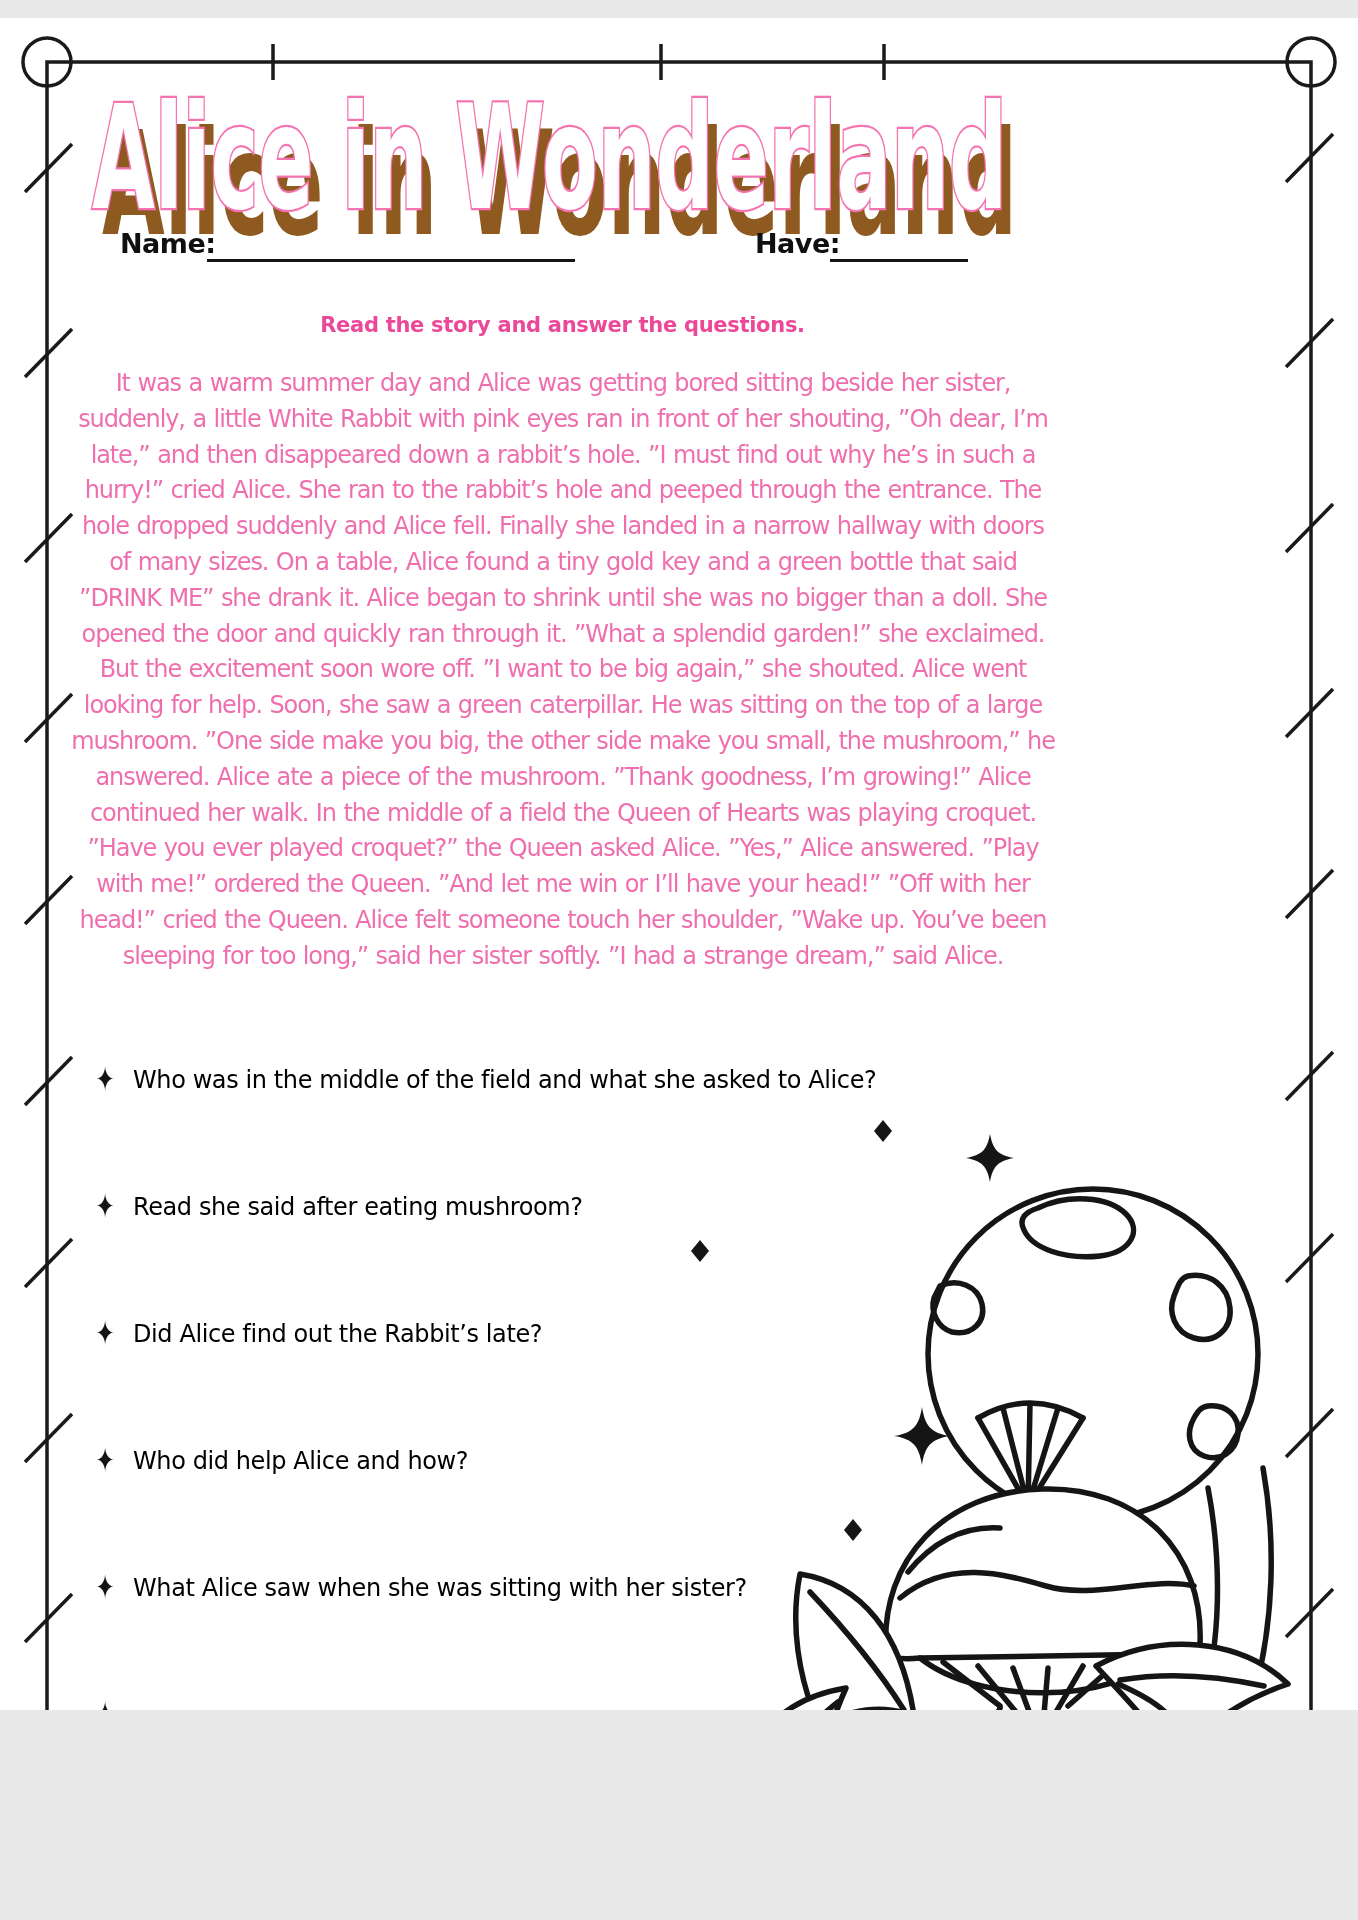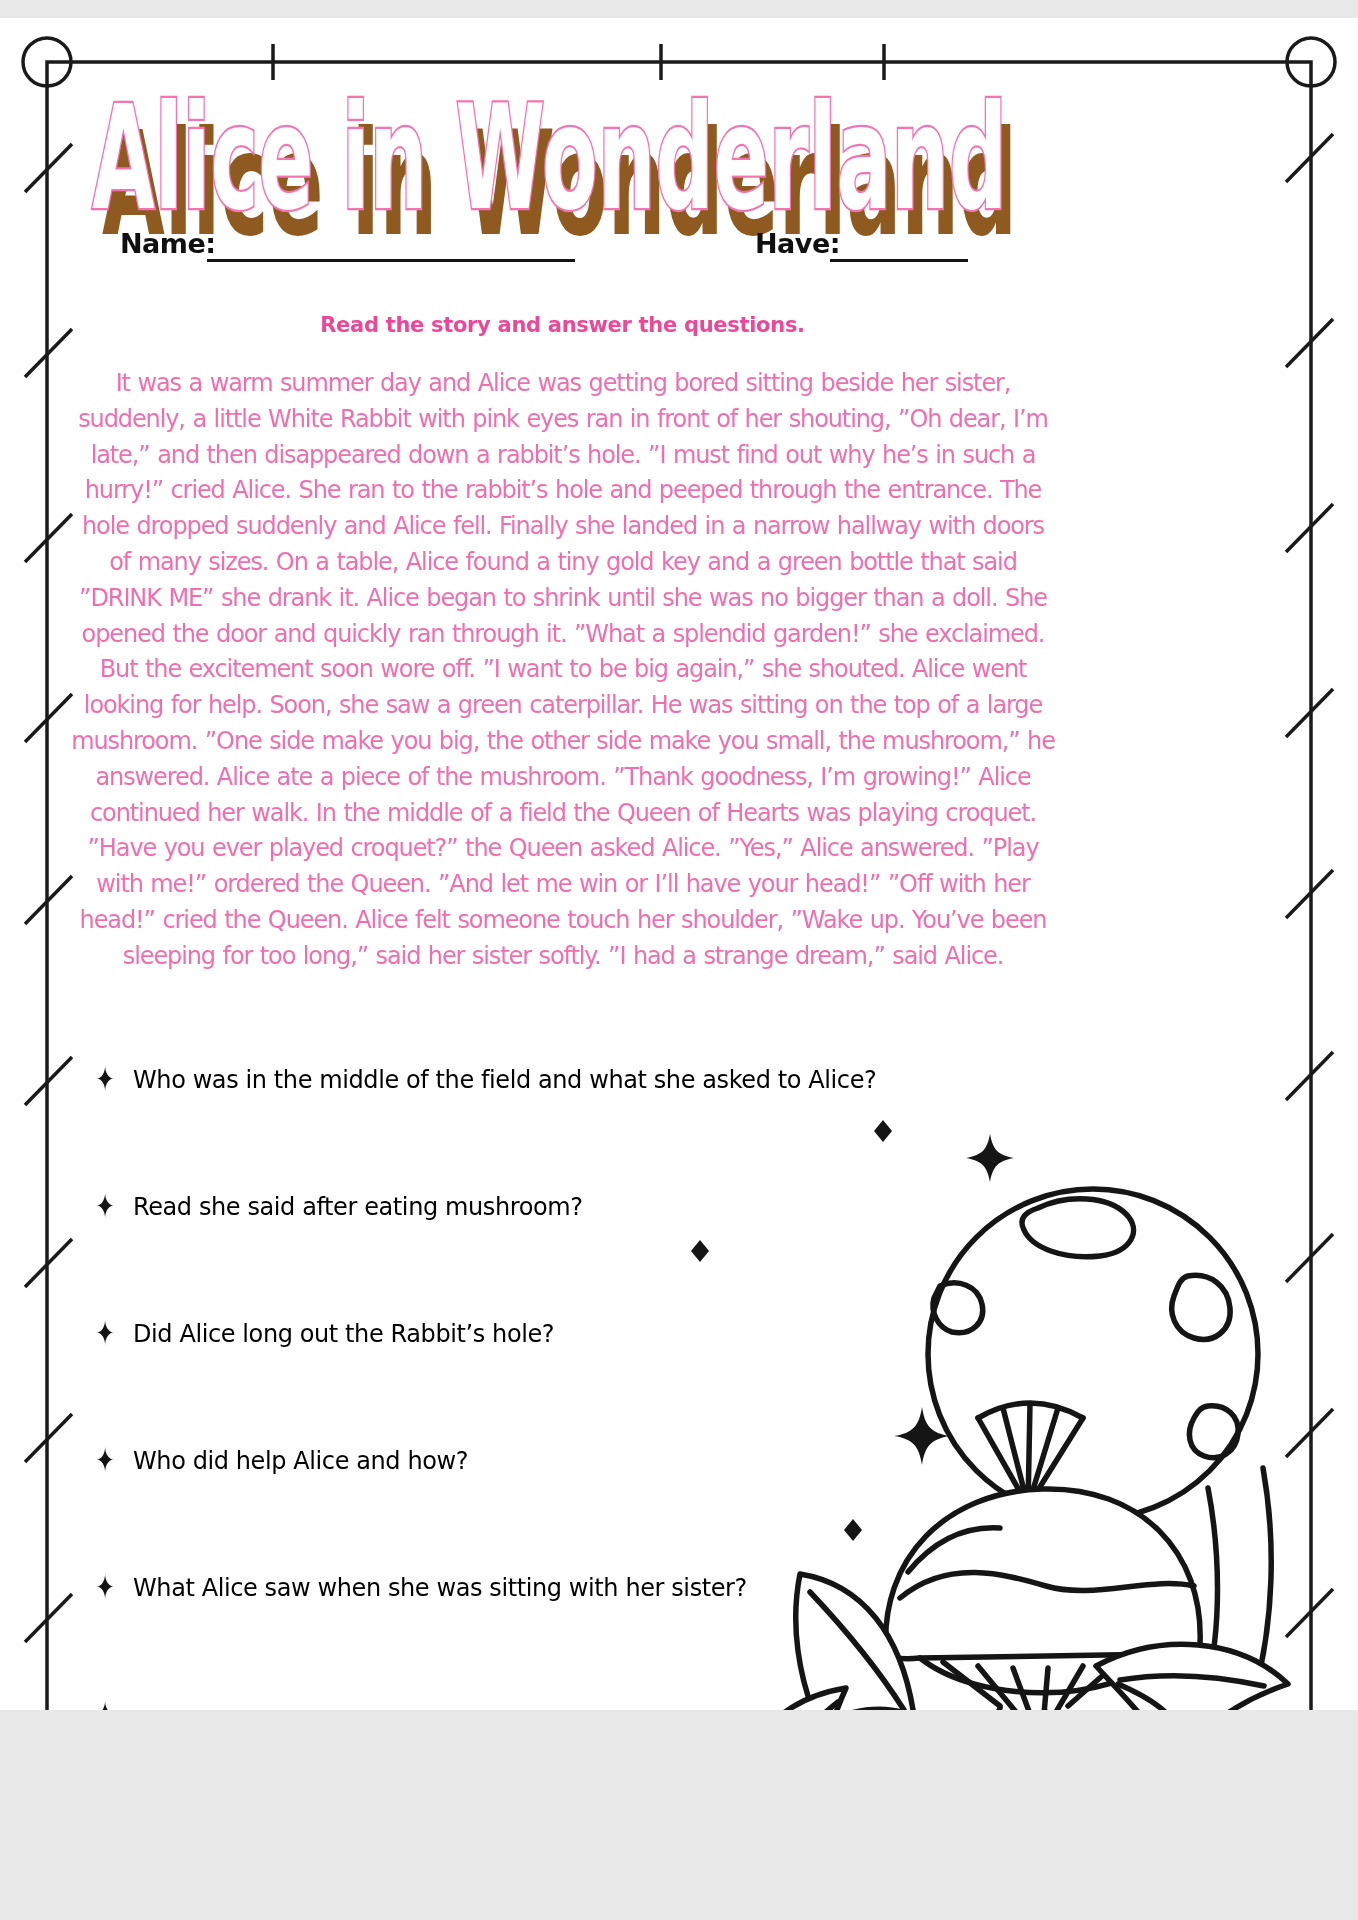--- a/index.html
+++ b/index.html
@@ -129,21 +129,21 @@
     <li class="question">
       <span class="q-bullet">✦</span>
       <span class="q-text">Who was in the middle of the field and what she asked to Alice?</span>
     </li>
     <li class="question">
       <span class="q-bullet">✦</span>
       <span class="q-text">Read she said after eating mushroom?</span>
     </li>
     <li class="question">
       <span class="q-bullet">✦</span>
-      <span class="q-text">Did Alice long out the Rabbit’s hole?</span>
+      <span class="q-text">Did Alice find out the Rabbit’s late?</span>
     </li>
     <li class="question">
       <span class="q-bullet">✦</span>
       <span class="q-text">Who did help Alice and how?</span>
     </li>
     <li class="question">
       <span class="q-bullet">✦</span>
       <span class="q-text">What Alice saw when she was sitting with her sister?</span>
     </li>
     <li class="question">

